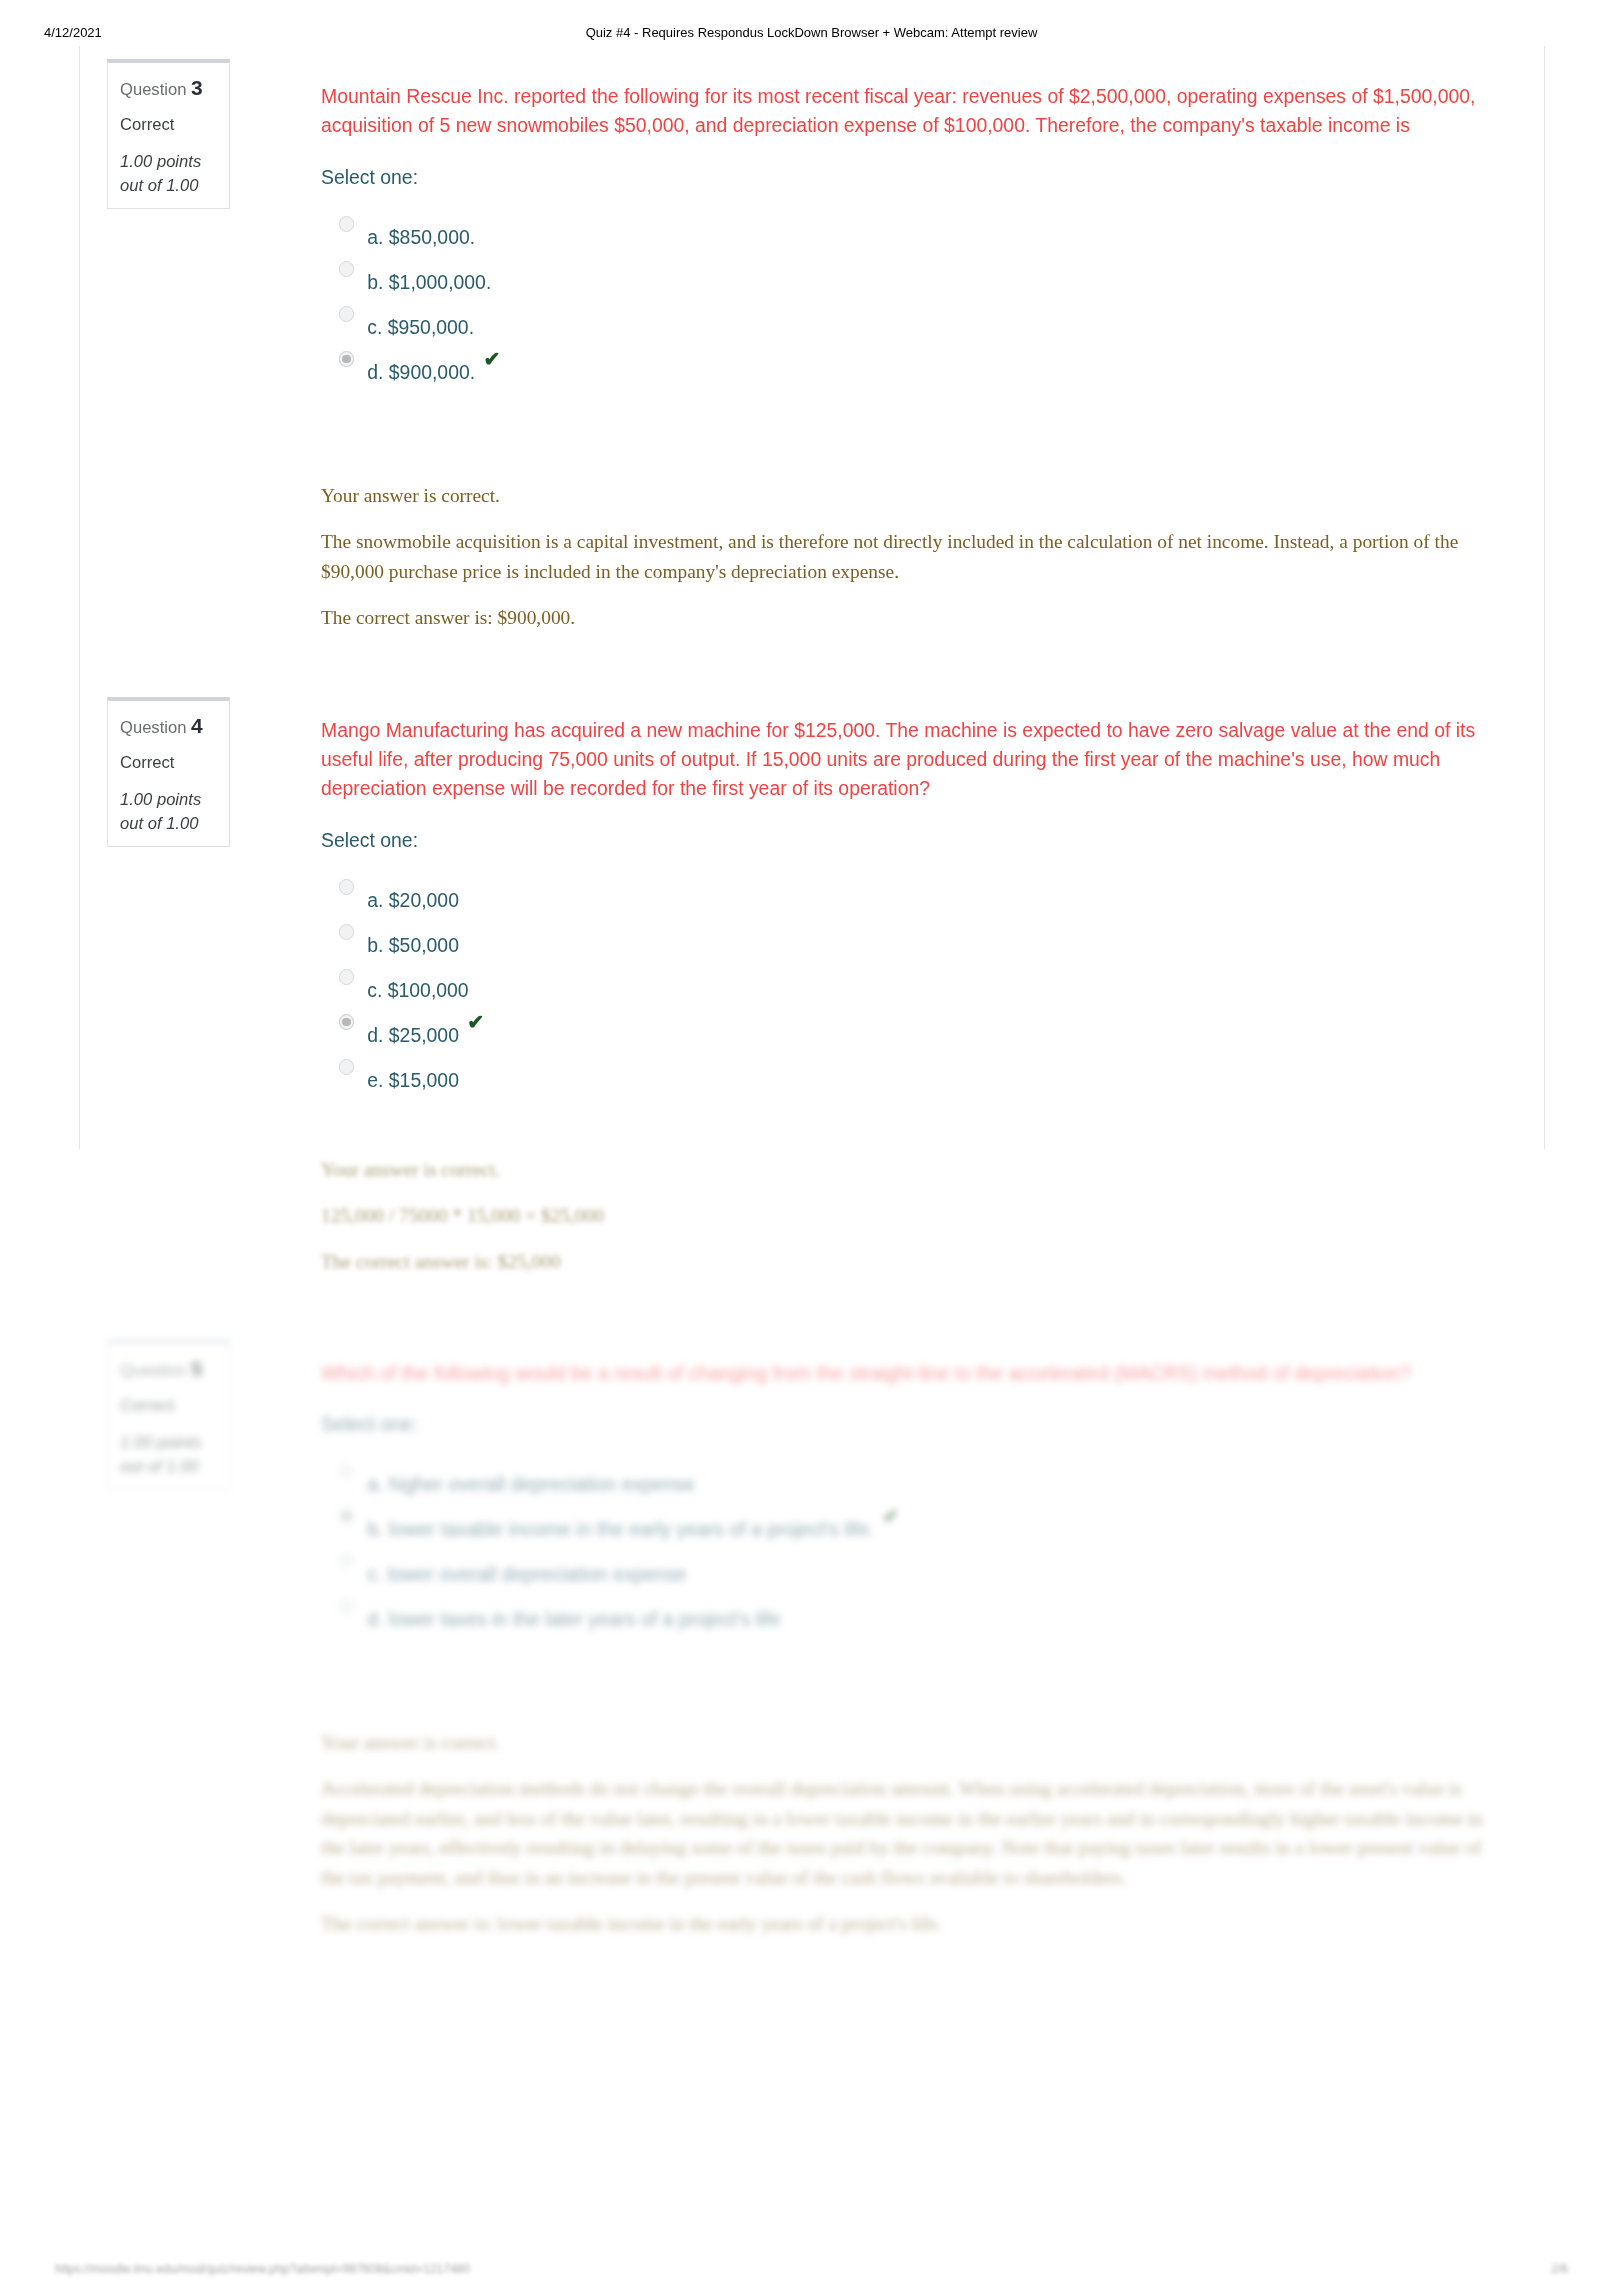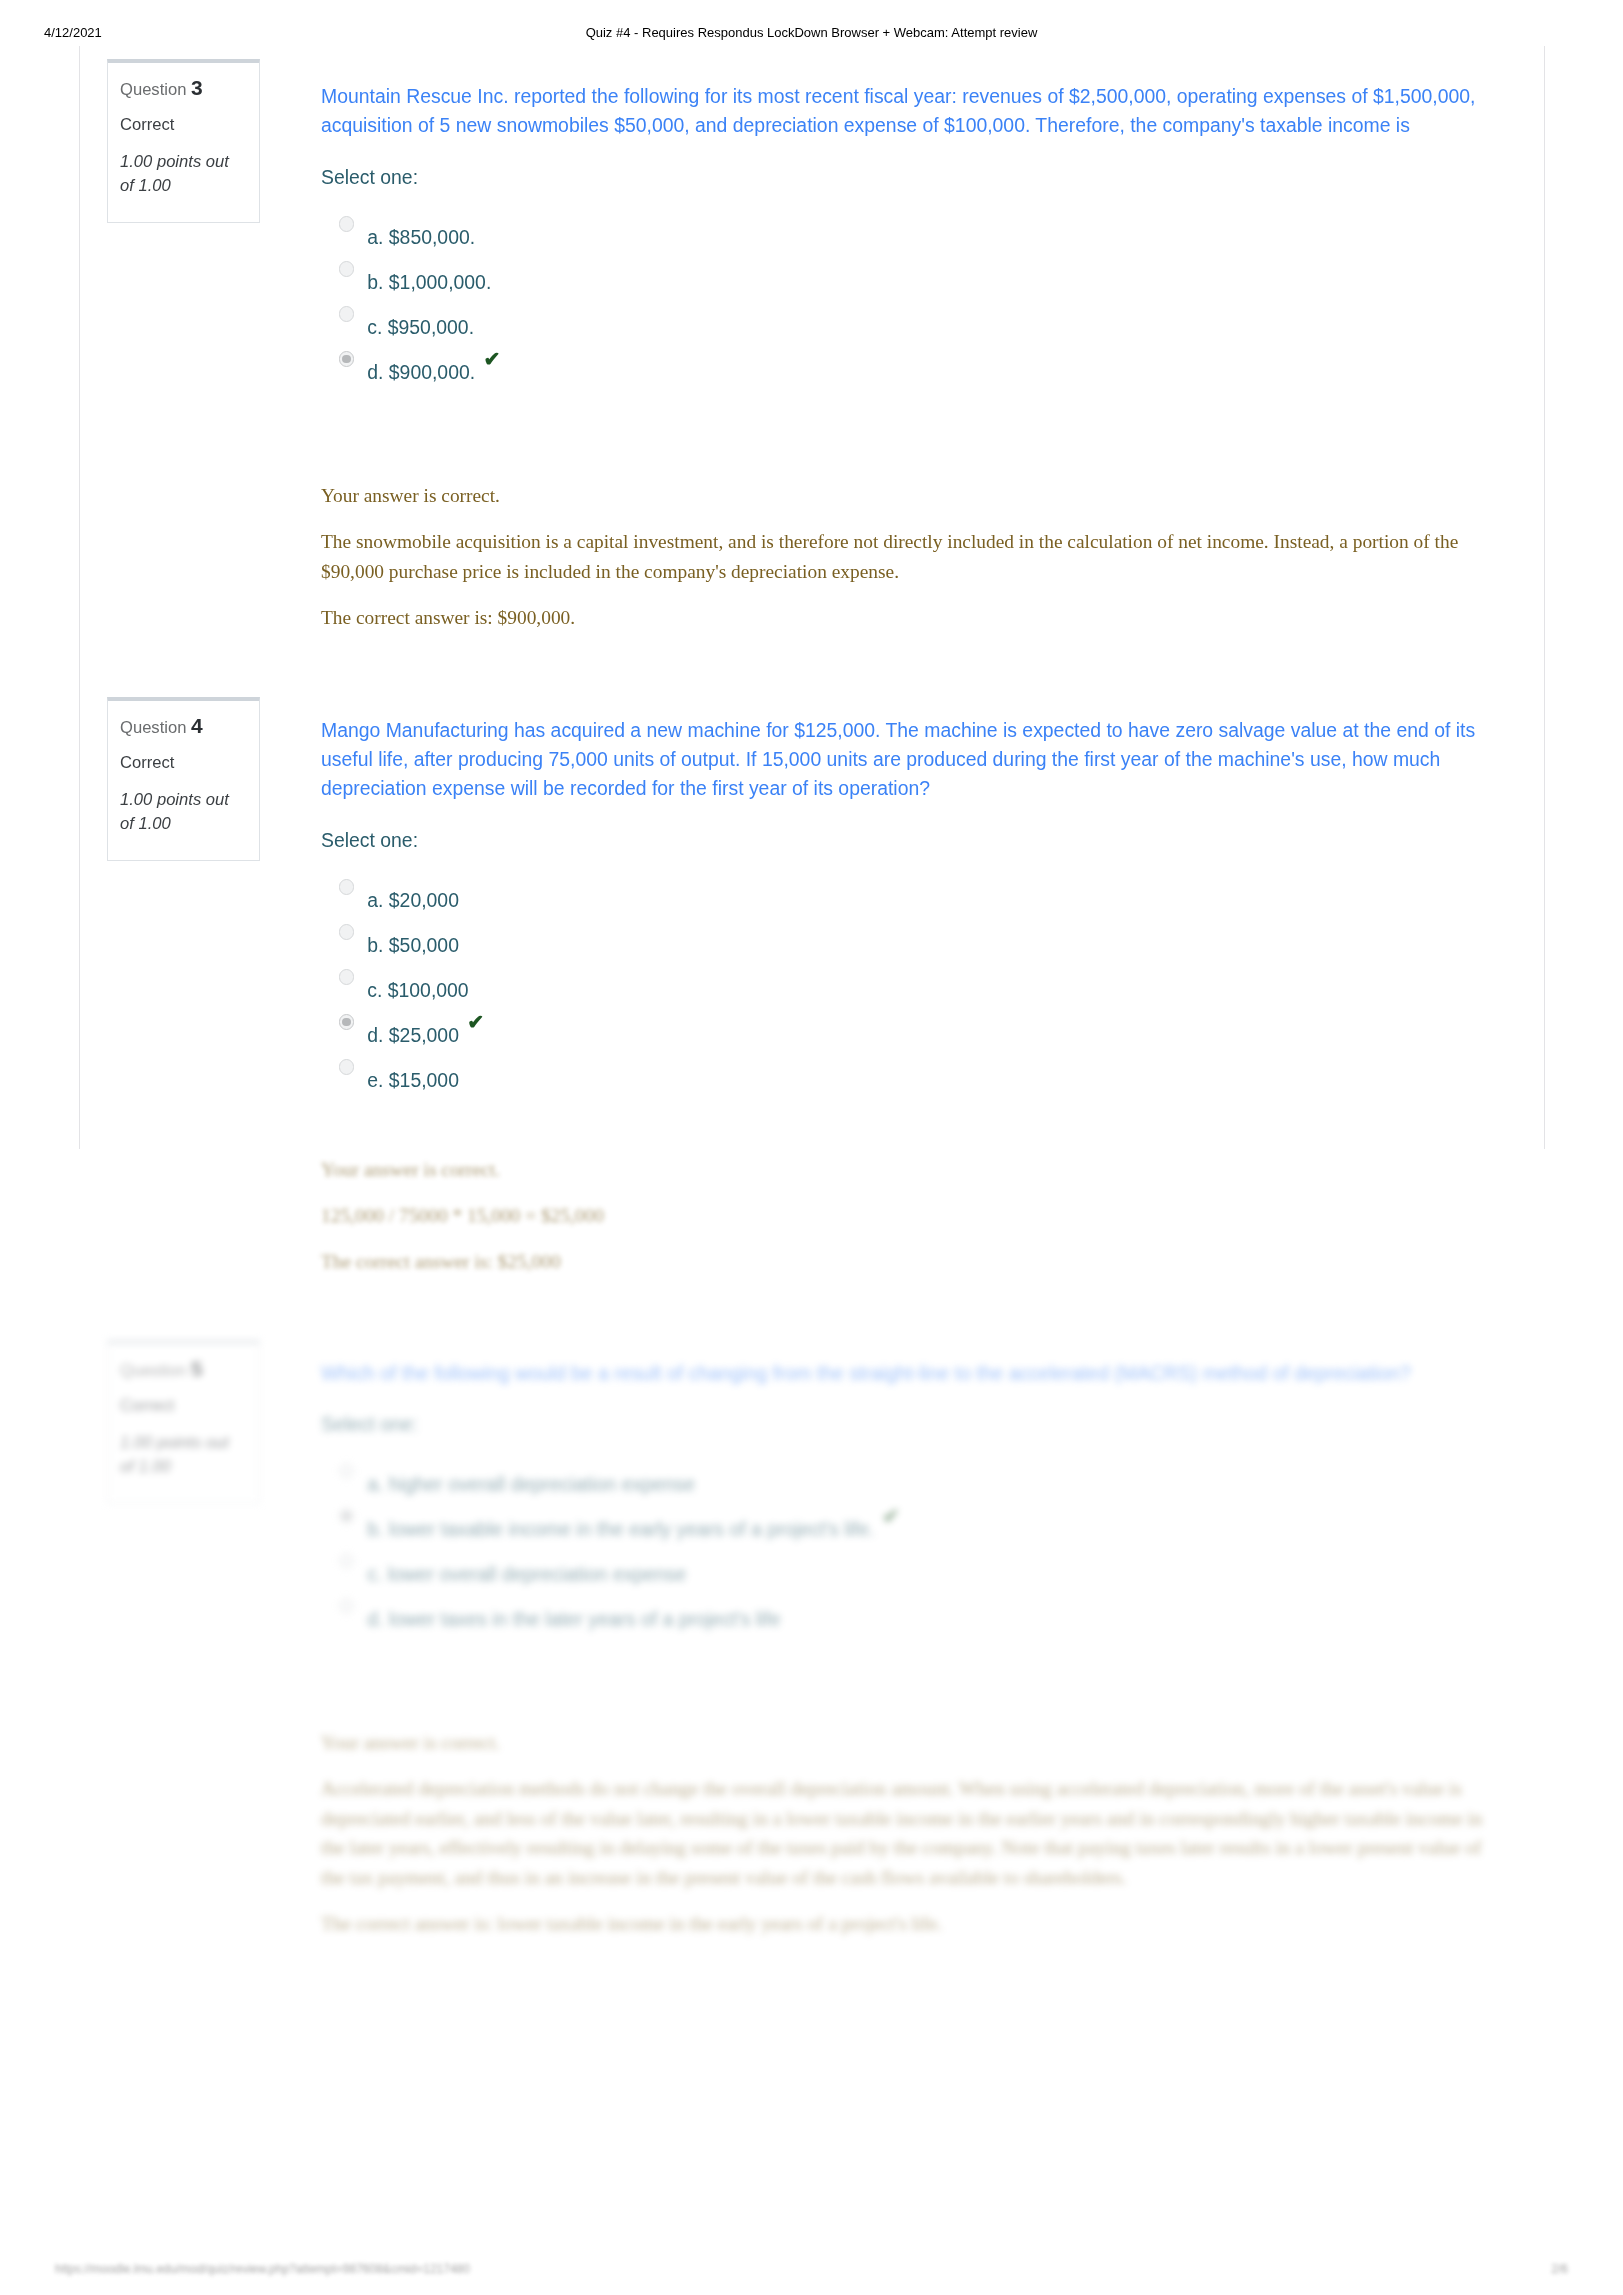--- a/index.html
+++ b/index.html
@@ -58,26 +58,26 @@
 
   
   .qblock {
     position: absolute;
     left: 0;
     width: 1623px;
   }
   .qinfo {
     position: absolute;
     left: 107px;
-    width: 153px;
+    width: 123px;
     box-sizing: border-box;
     border: 1.4px solid #dee2e6;
     border-top: 4.2px solid #ced4da;
     background: #ffffff;
-    padding: 12px 12px 24px 12px;
+    padding: 12px 12px 10px 12px;
   }
   .qinfo .qnum-line {
     font-size: 16.6px;
     color: #6a6c6e;
     font-weight: 300;
     line-height: 1.25;
     white-space: nowrap;
   }
   .qinfo .qnum-line b {
     font-size: 21px;
@@ -103,21 +103,21 @@
 
   
   .qbody {
     position: absolute;
     left: 321px;
     width: 1174px;
   }
   .qtext {
     font-size: 19.4px;
     line-height: 1.52;
-    color: #3b82f6;
+    color: #ef4444;
     font-weight: 400;
   }
   .prompt {
     margin-top: 23px;
     font-size: 19.4px;
     color: #2a5c6b;
     line-height: 1.4;
   }
   .answers {
     margin-top: 10.2px;

